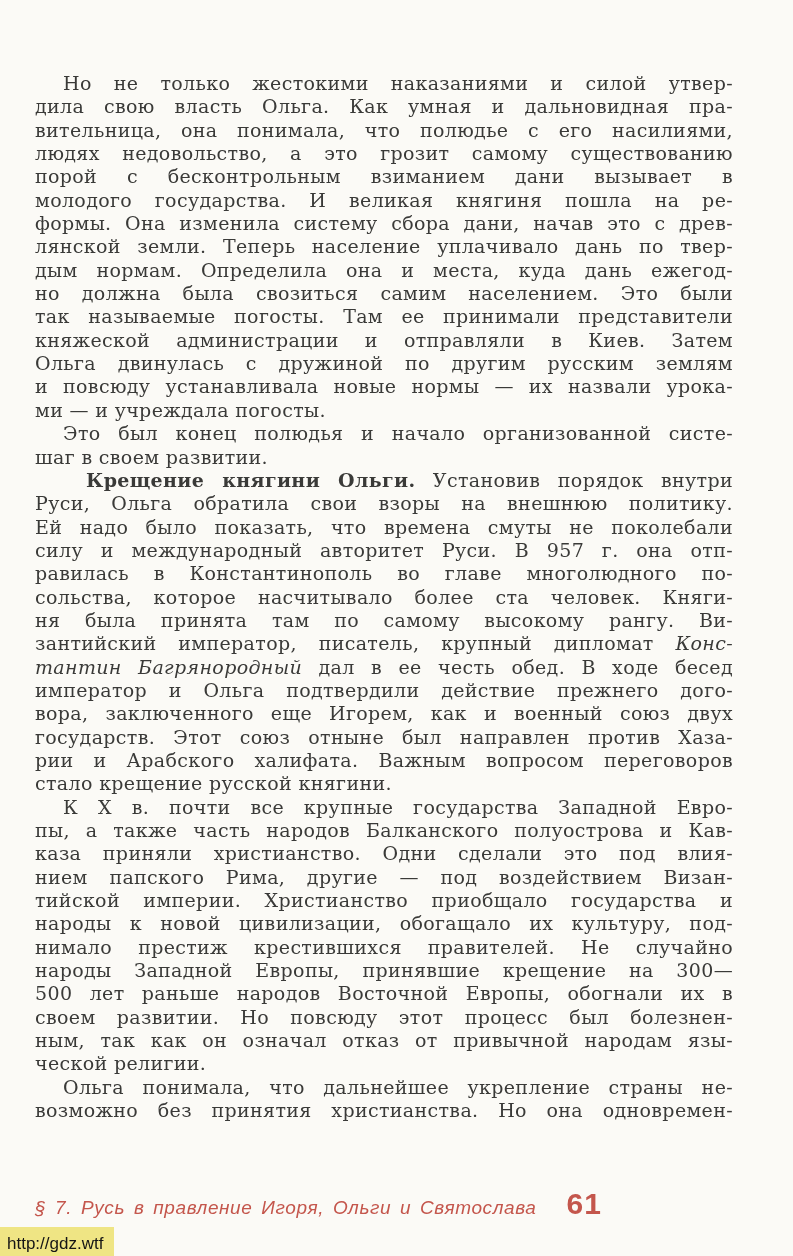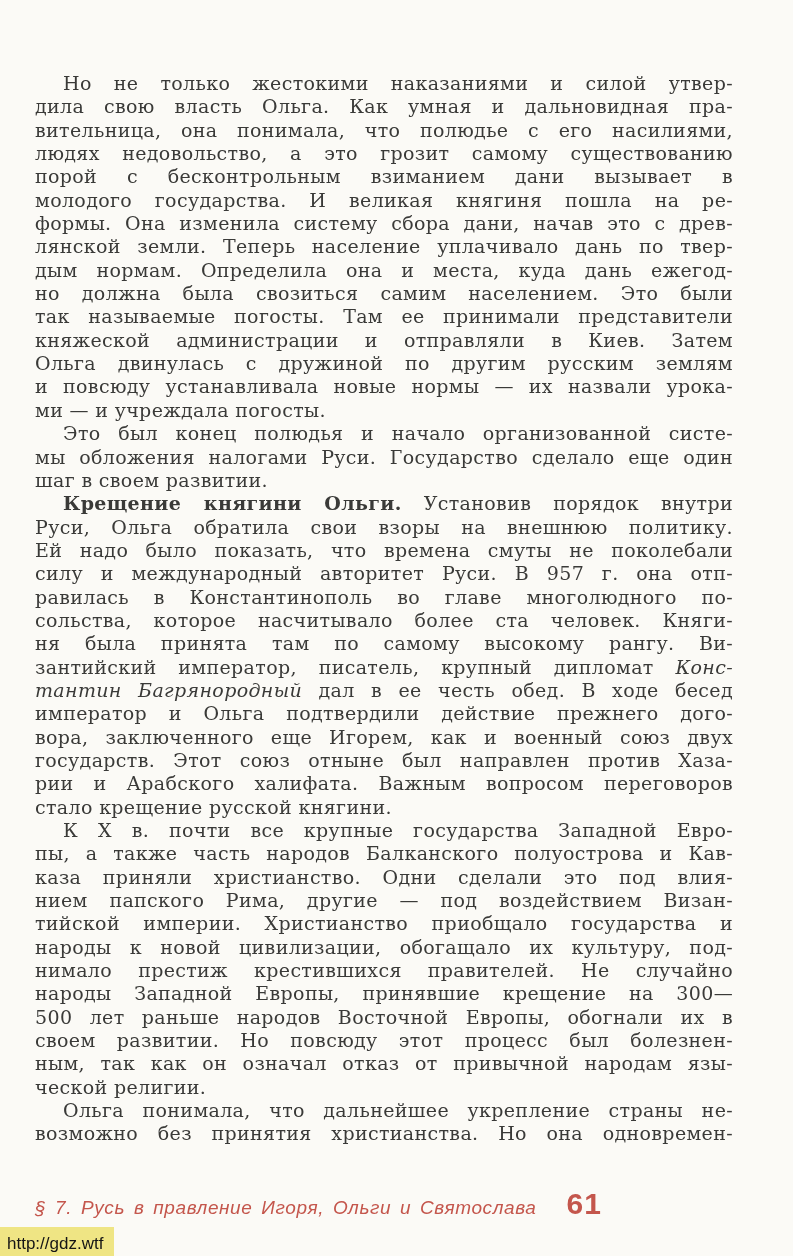--- a/index.html
+++ b/index.html
@@ -22,21 +22,21 @@
   }
   .line {
     text-align: justify;
     text-align-last: justify;
     height: 23.35px;
     overflow: hidden;
     white-space: normal;
   }
   .line.first { text-indent: 28px; }
   .line.lastline { text-align-last: left; }
-  .run.bold { font-weight: bold; }
+  .run.bold { font-weight: bold; margin-left: 23px; }
   .run.italic { font-style: italic; }
   .footer {
     position: absolute;
     top: 1142px;
     left: 35px;
     width: 693px;
     display: flex;
     justify-content: flex-start;
     align-items: baseline;
     gap: 30px;
@@ -79,21 +79,20 @@
       <div class="line"><span class="run">формы. Она изменила систему сбора дани, начав это с древ-</span></div>
       <div class="line"><span class="run">лянской земли. Теперь население уплачивало дань по твер-</span></div>
       <div class="line"><span class="run">дым нормам. Определила она и места, куда дань ежегод-</span></div>
       <div class="line"><span class="run">но должна была свозиться самим населением. Это были</span></div>
       <div class="line"><span class="run">так называемые погосты. Там ее принимали представители</span></div>
       <div class="line"><span class="run">княжеской администрации и отправляли в Киев. Затем</span></div>
       <div class="line"><span class="run">Ольга двинулась с дружиной по другим русским землям</span></div>
       <div class="line"><span class="run">и повсюду устанавливала новые нормы — их назвали урока-</span></div>
       <div class="line lastline"><span class="run">ми — и учреждала погосты.</span></div>
       <div class="line first"><span class="run">Это был конец полюдья и начало организованной систе-</span></div>
-      <div class="line"><span class="run">мы обложения налогами Руси. Государство сделало еще один</span></div>
       <div class="line lastline"><span class="run">шаг в своем развитии.</span></div>
       <div class="line first"><span class="run bold">Крещение княгини Ольги.</span><span class="run"> Установив порядок внутри</span></div>
       <div class="line"><span class="run">Руси, Ольга обратила свои взоры на внешнюю политику.</span></div>
       <div class="line"><span class="run">Ей надо было показать, что времена смуты не поколебали</span></div>
       <div class="line"><span class="run">силу и международный авторитет Руси. В 957 г. она отп-</span></div>
       <div class="line"><span class="run">равилась в Константинополь во главе многолюдного по-</span></div>
       <div class="line"><span class="run">сольства, которое насчитывало более ста человек. Княги-</span></div>
       <div class="line"><span class="run">ня была принята там по самому высокому рангу. Ви-</span></div>
       <div class="line"><span class="run">зантийский император, писатель, крупный дипломат </span><span class="run italic">Конс-</span></div>
       <div class="line"><span class="run italic">тантин Багрянородный</span><span class="run"> дал в ее честь обед. В ходе бесед</span></div>

